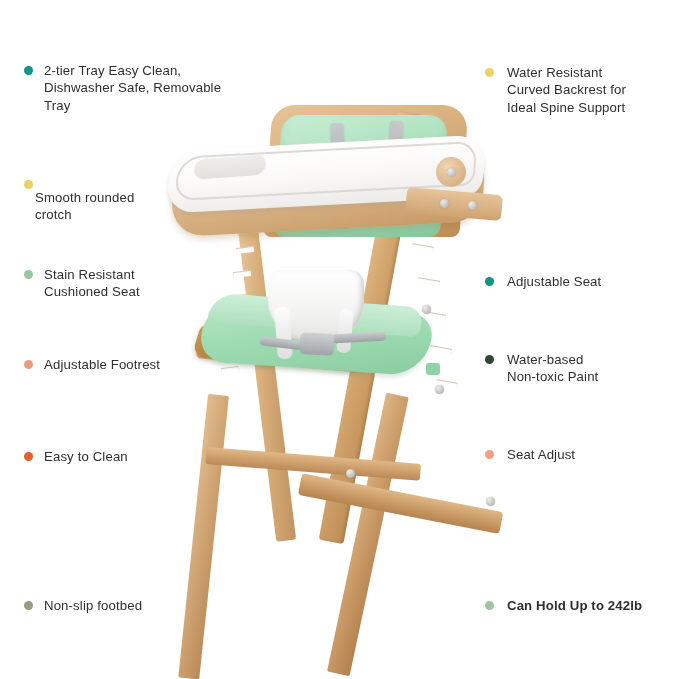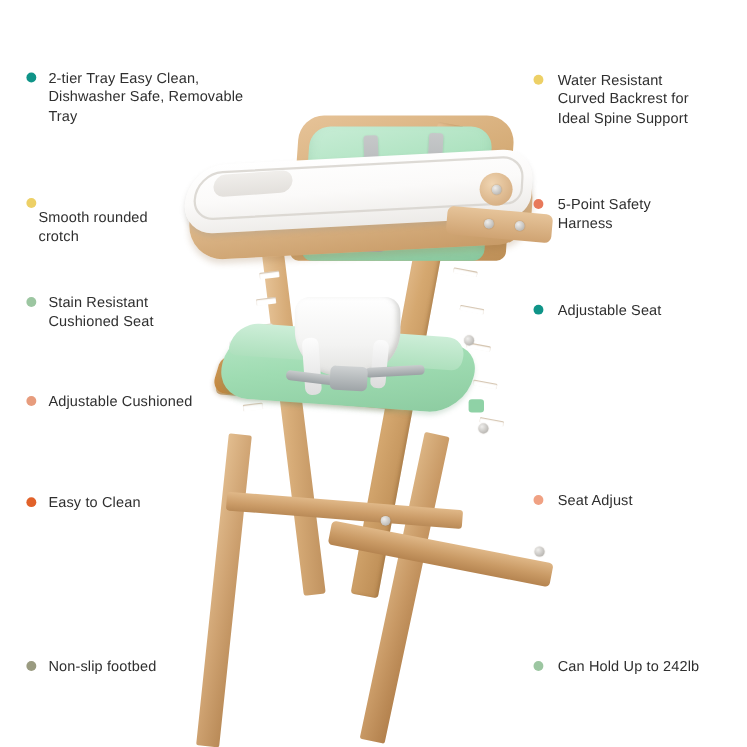--- a/index.html
+++ b/index.html
@@ -307,55 +307,55 @@
   </div>
 
   <div class="feature left" style="left:24px;top:266px;width:230px;">
     <span class="dot" style="background:#9cc6a1;"></span>
     <span class="ftext">Stain Resistant
 Cushioned Seat</span>
   </div>
 
   <div class="feature left" style="left:24px;top:356px;width:230px;">
     <span class="dot" style="background:#e79c7d;"></span>
-    <span class="ftext">Adjustable Cushioned</span>
+    <span class="ftext">Adjustable Footrest</span>
   </div>
 
   <div class="feature left" style="left:24px;top:448px;width:230px;">
     <span class="dot" style="background:#e1622a;"></span>
     <span class="ftext">Easy to Clean</span>
   </div>
 
   <div class="feature left" style="left:24px;top:597px;width:230px;">
     <span class="dot" style="background:#9a9b80;"></span>
     <span class="ftext">Non-slip footbed</span>
   </div>
 
   <div class="feature right" style="left:485px;top:64px;width:185px;">
     <span class="dot" style="background:#edd066;"></span>
     <span class="ftext">Water Resistant
 Curved Backrest for
 Ideal Spine Support</span>
   </div>
 
-  <div class="feature right" style="left:485px;top:177px;width:185px;">
-    <span class="dot" style="background:#e8795a;"></span>
-    <span class="ftext">5-Point Safety
-Harness</span>
-  </div>
 
   <div class="feature right" style="left:485px;top:273px;width:185px;">
     <span class="dot" style="background:#0f9488;"></span>
     <span class="ftext">Adjustable Seat</span>
   </div>
 
+  <div class="feature right" style="left:485px;top:351px;width:185px;">
+    <span class="dot" style="background:#2f4630;"></span>
+    <span class="ftext">Water-based
+Non-toxic Paint</span>
+  </div>
 
   <div class="feature right" style="left:485px;top:446px;width:185px;">
     <span class="dot" style="background:#f0a183;"></span>
     <span class="ftext">Seat Adjust</span>
   </div>
 
-  <div class="feature right" style="left:485px;top:597px;width:195px;">
+  <div class="feature right" style="left:485px;top:597px;width:195px;font-weight:bold;">
     <span class="dot" style="background:#9cc6a1;"></span>
     <span class="ftext">Can Hold Up to 242lb</span>
   </div>
 
 </div>
 
 </body></html>

